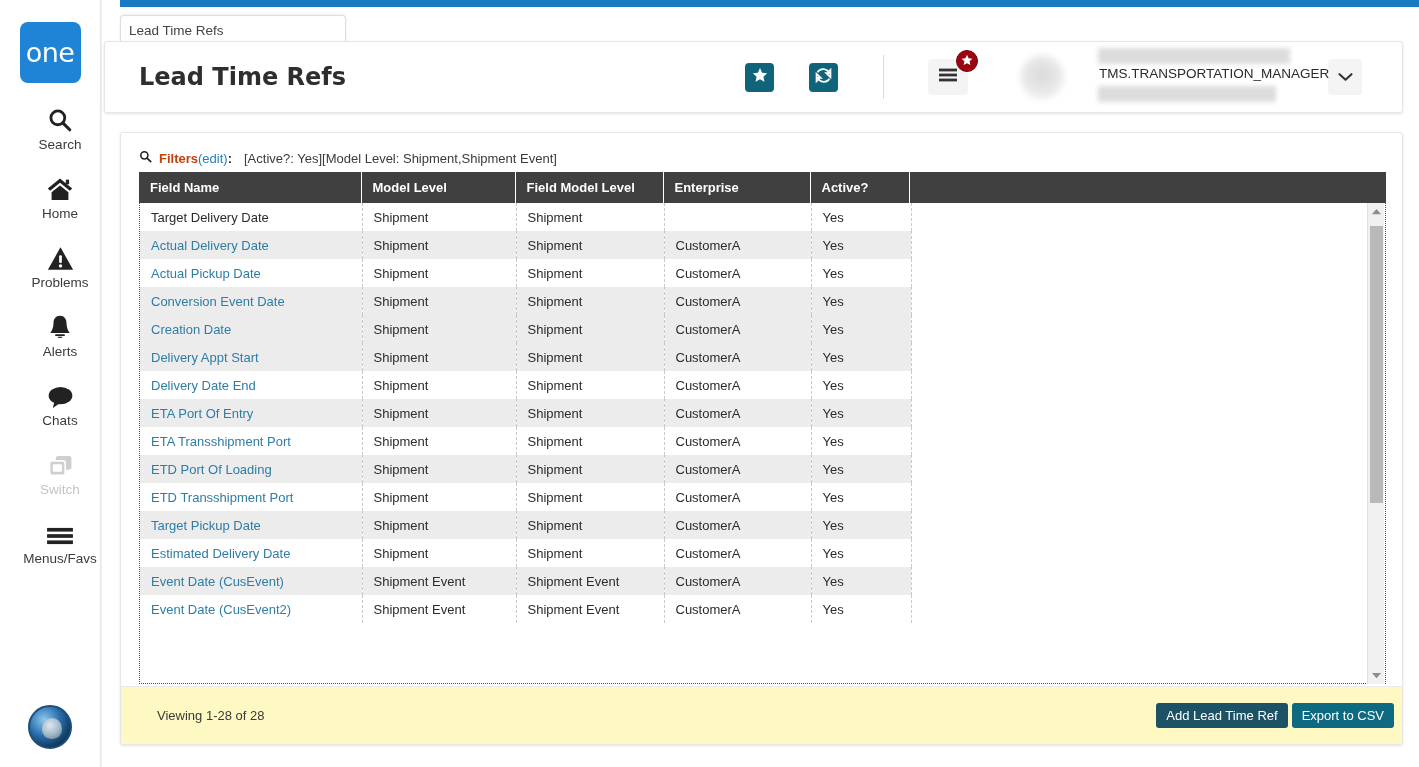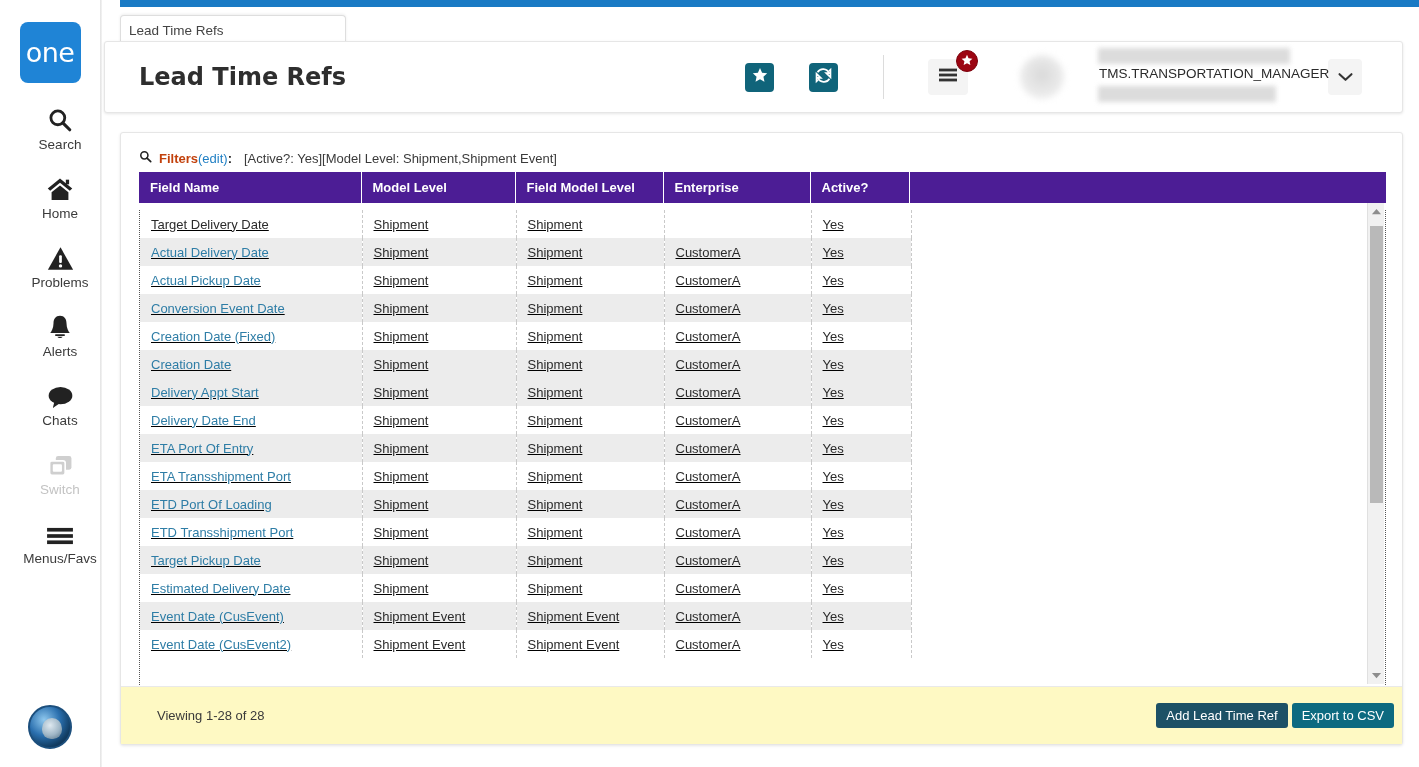--- a/index.html
+++ b/index.html
@@ -132,30 +132,29 @@
   #filters-bar .f-colon { font-weight: bold; color: #2b2b2b; }
   #filters-bar .f-value { color: #3a3a3a; margin-left: 12px; }
 
   
   #table-wrap {
     position: absolute; left: 18px; top: 39px; right: 18px;
     height: 512px;
   }
   table.grid { border-collapse: collapse; width: 1247px; table-layout: fixed; }
   table.grid thead th {
-    background: #4c1d95; color: #fff; font-size: 13px; font-weight: bold;
+    background: #404040; color: #fff; font-size: 13px; font-weight: bold;
     text-align: left; height: 31px; padding: 0 0 0 11px;
     border-right: 1px solid #fff;
   }
   table.grid thead th.last { border-right: none; }
   .rows-scroll {
-    position: absolute; top: 38px; left: 0; width: 1247px; height: 481px;
+    position: absolute; top: 31px; left: 0; width: 1247px; height: 481px;
     overflow: hidden; border-bottom: 1px dotted #555; border-left: 1px dotted #555;
     border-right: 1px dotted #555;
-    text-decoration: underline;
   }
   table.body-grid { border-collapse: collapse; width: 771px; table-layout: fixed; }
   table.body-grid td {
     height: 28px; font-size: 13px; color: #3a3a3a;
     padding: 0 0 0 11px; border-right: 1px dashed #c9c9c9;
     white-space: nowrap; overflow: hidden;
   }
   table.body-grid td.last { border-right: 1px dashed #c9c9c9; }
   table.body-grid tr.odd td { background: #ffffff; }
   table.body-grid tr.even td { background: #ececec; }
@@ -408,27 +407,20 @@
               <td><span class="plain">CustomerA</span></td>
               <td class="last"><span class="plain">Yes</span></td>
             </tr>
             <tr class="even">
               <td><span class="link">Conversion Event Date</span></td>
               <td><span class="plain">Shipment</span></td>
               <td><span class="plain">Shipment</span></td>
               <td><span class="plain">CustomerA</span></td>
               <td class="last"><span class="plain">Yes</span></td>
             </tr>
-            <tr class="odd">
-              <td><span class="link">Creation Date (Fixed)</span></td>
-              <td><span class="plain">Shipment</span></td>
-              <td><span class="plain">Shipment</span></td>
-              <td><span class="plain">CustomerA</span></td>
-              <td class="last"><span class="plain">Yes</span></td>
-            </tr>
             <tr class="even">
               <td><span class="link">Creation Date</span></td>
               <td><span class="plain">Shipment</span></td>
               <td><span class="plain">Shipment</span></td>
               <td><span class="plain">CustomerA</span></td>
               <td class="last"><span class="plain">Yes</span></td>
             </tr>
             <tr class="even">
               <td><span class="link">Delivery Appt Start</span></td>
               <td><span class="plain">Shipment</span></td>

